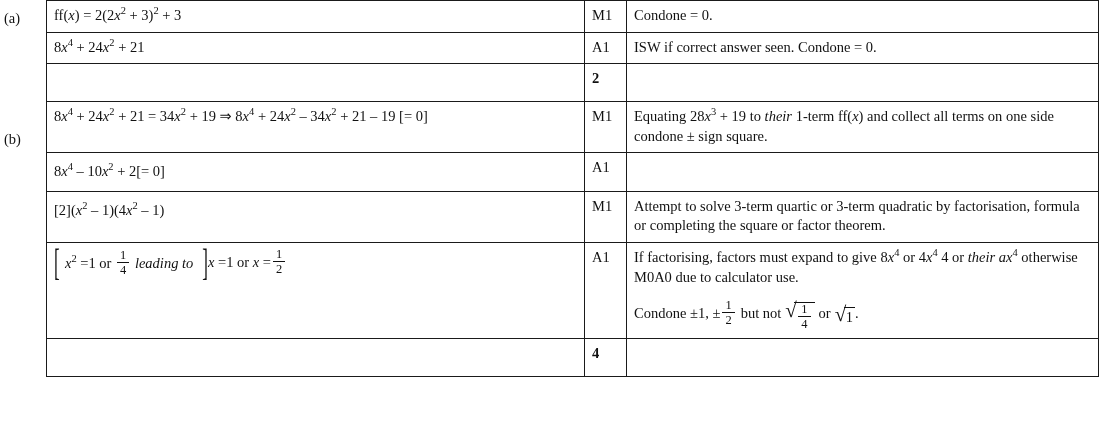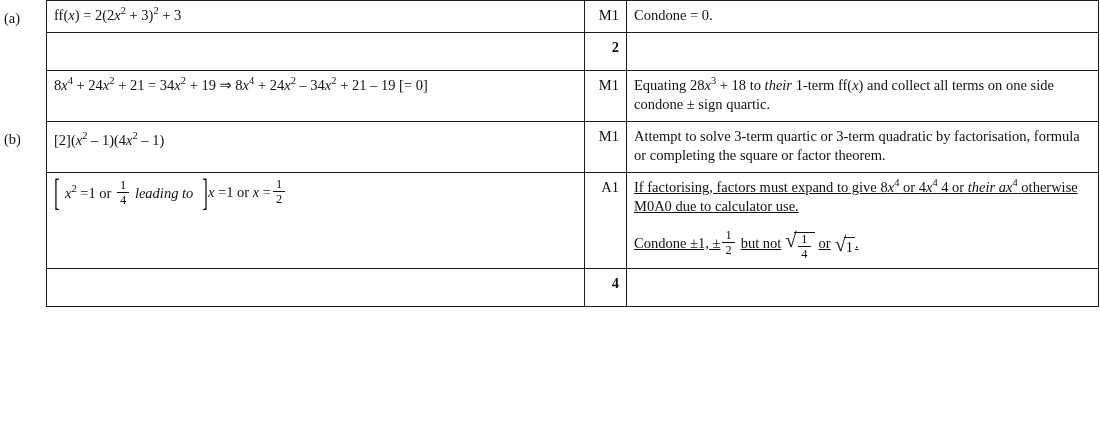--- a/index.html
+++ b/index.html
@@ -32,21 +32,21 @@
     padding: 5px 7px 6px 7px;
     font-size: 14.5px;
     line-height: 1.35;
   }
   col.c-work  { width: 538px; }
   col.c-mark  { width: 42px; }
   col.c-notes { width: 472px; }
 
   td.work { position: relative; }
   td.mark {
-    text-align: right;
+    text-align: left;
     font-size: 14.5px;
     padding-left: 0;
     padding-right: 0;
   }
   td.mark.total { font-weight: bold; }
   td.notes { font-size: 14.5px; margin-left: 42px; }
 
   
   .qlabel {
     position: absolute;
@@ -116,21 +116,21 @@
     font-size: 17px;
     font-style: normal;
     line-height: 1;
   }
   .bracketed::before { content: "["; left: 0; }
   .bracketed::after  { content: "]"; right: 0; }
 
   .row-blank td { height: 26px; }
   .nowrap { white-space: nowrap; }
   .sp { display: inline-block; width: 4px; }
-  .lineblock { display: block; text-decoration: underline; }
+  .lineblock { display: block; }
   .condone-line { margin-top: 12px; }
 </style>
 </head>
 <body>
 
 <div class="sheet">
 
   <span class="qlabel" id="label-a">(a)</span>
   <span class="qlabel" id="label-b">(b)</span>
 
@@ -145,37 +145,55 @@
       <tr>
         <td class="work">
           <span class="nowrap">
             <span class="mathup">ff(</span><span class="math">x</span><span class="mathup">) = 2(2</span><span class="math">x</span><sup>2</sup><span class="mathup"> + 3)</span><sup>2</sup><span class="mathup"> + 3</span>
           </span>
         </td>
         <td class="mark">M1</td>
         <td class="notes">Condone = 0.</td>
       </tr>
 
+      <tr>
+        <td class="work">
+          <span class="nowrap">
+            <span class="mathup">8</span><span class="math">x</span><sup>4</sup><span class="mathup"> + 24</span><span class="math">x</span><sup>2</sup><span class="mathup"> + 21</span>
+          </span>
+        </td>
+        <td class="mark">A1</td>
+        <td class="notes">ISW if correct answer seen. Condone = 0.</td>
+      </tr>
 
       <tr class="row-blank">
         <td class="work">&nbsp;</td>
         <td class="mark total">2</td>
         <td class="notes">&nbsp;</td>
       </tr>
 
       <tr>
         <td class="work">
           <span class="mathup">8</span><span class="math">x</span><sup>4</sup><span class="mathup"> + 24</span><span class="math">x</span><sup>2</sup><span class="mathup"> + 21 = 34</span><span class="math">x</span><sup>2</sup><span class="mathup"> + 19 ⇒ 8</span><span class="math">x</span><sup>4</sup><span class="mathup"> + 24</span><span class="math">x</span><sup>2</sup><span class="mathup"> – 34</span><span class="math">x</span><sup>2</sup><span class="mathup"> + 21 – 19 [= 0]</span>
         </td>
         <td class="mark">M1</td>
         <td class="notes">
-          <span>Equating 28</span><span class="math">x</span><sup>3</sup><span> + 18 to </span><span class="math">their</span><span> 1-term ff(</span><span class="math">x</span><span>) and collect all terms on one side condone </span><span>±</span><span> sign quartic.</span>
-        </td>
-      </tr>
-
+          <span>Equating 28</span><span class="math">x</span><sup>3</sup><span> + 19 to </span><span class="math">their</span><span> 1-term ff(</span><span class="math">x</span><span>) and collect all terms on one side condone </span><span>±</span><span> sign square.</span>
+        </td>
+      </tr>
+
+      <tr>
+        <td class="work" style="padding-top:9px;padding-bottom:9px;">
+          <span class="nowrap">
+            <span class="mathup">8</span><span class="math">x</span><sup>4</sup><span class="mathup"> – 10</span><span class="math">x</span><sup>2</sup><span class="mathup"> + 2[= 0]</span>
+          </span>
+        </td>
+        <td class="mark">A1</td>
+        <td class="notes">&nbsp;</td>
+      </tr>
 
       <tr>
         <td class="work" style="padding-top:9px;font-family:Liberation Serif, serif;">
           <span class="nowrap">
             <span class="mathup">[2](</span><span class="math">x</span><sup>2</sup><span class="mathup"> – 1)(4</span><span class="math">x</span><sup>2</sup><span class="mathup"> – 1)</span>
           </span>
         </td>
         <td class="mark">M1</td>
         <td class="notes">Attempt to solve 3-term quartic or 3-term quadratic by factorisation, formula or completing the square or factor theorem.</td>
       </tr>

